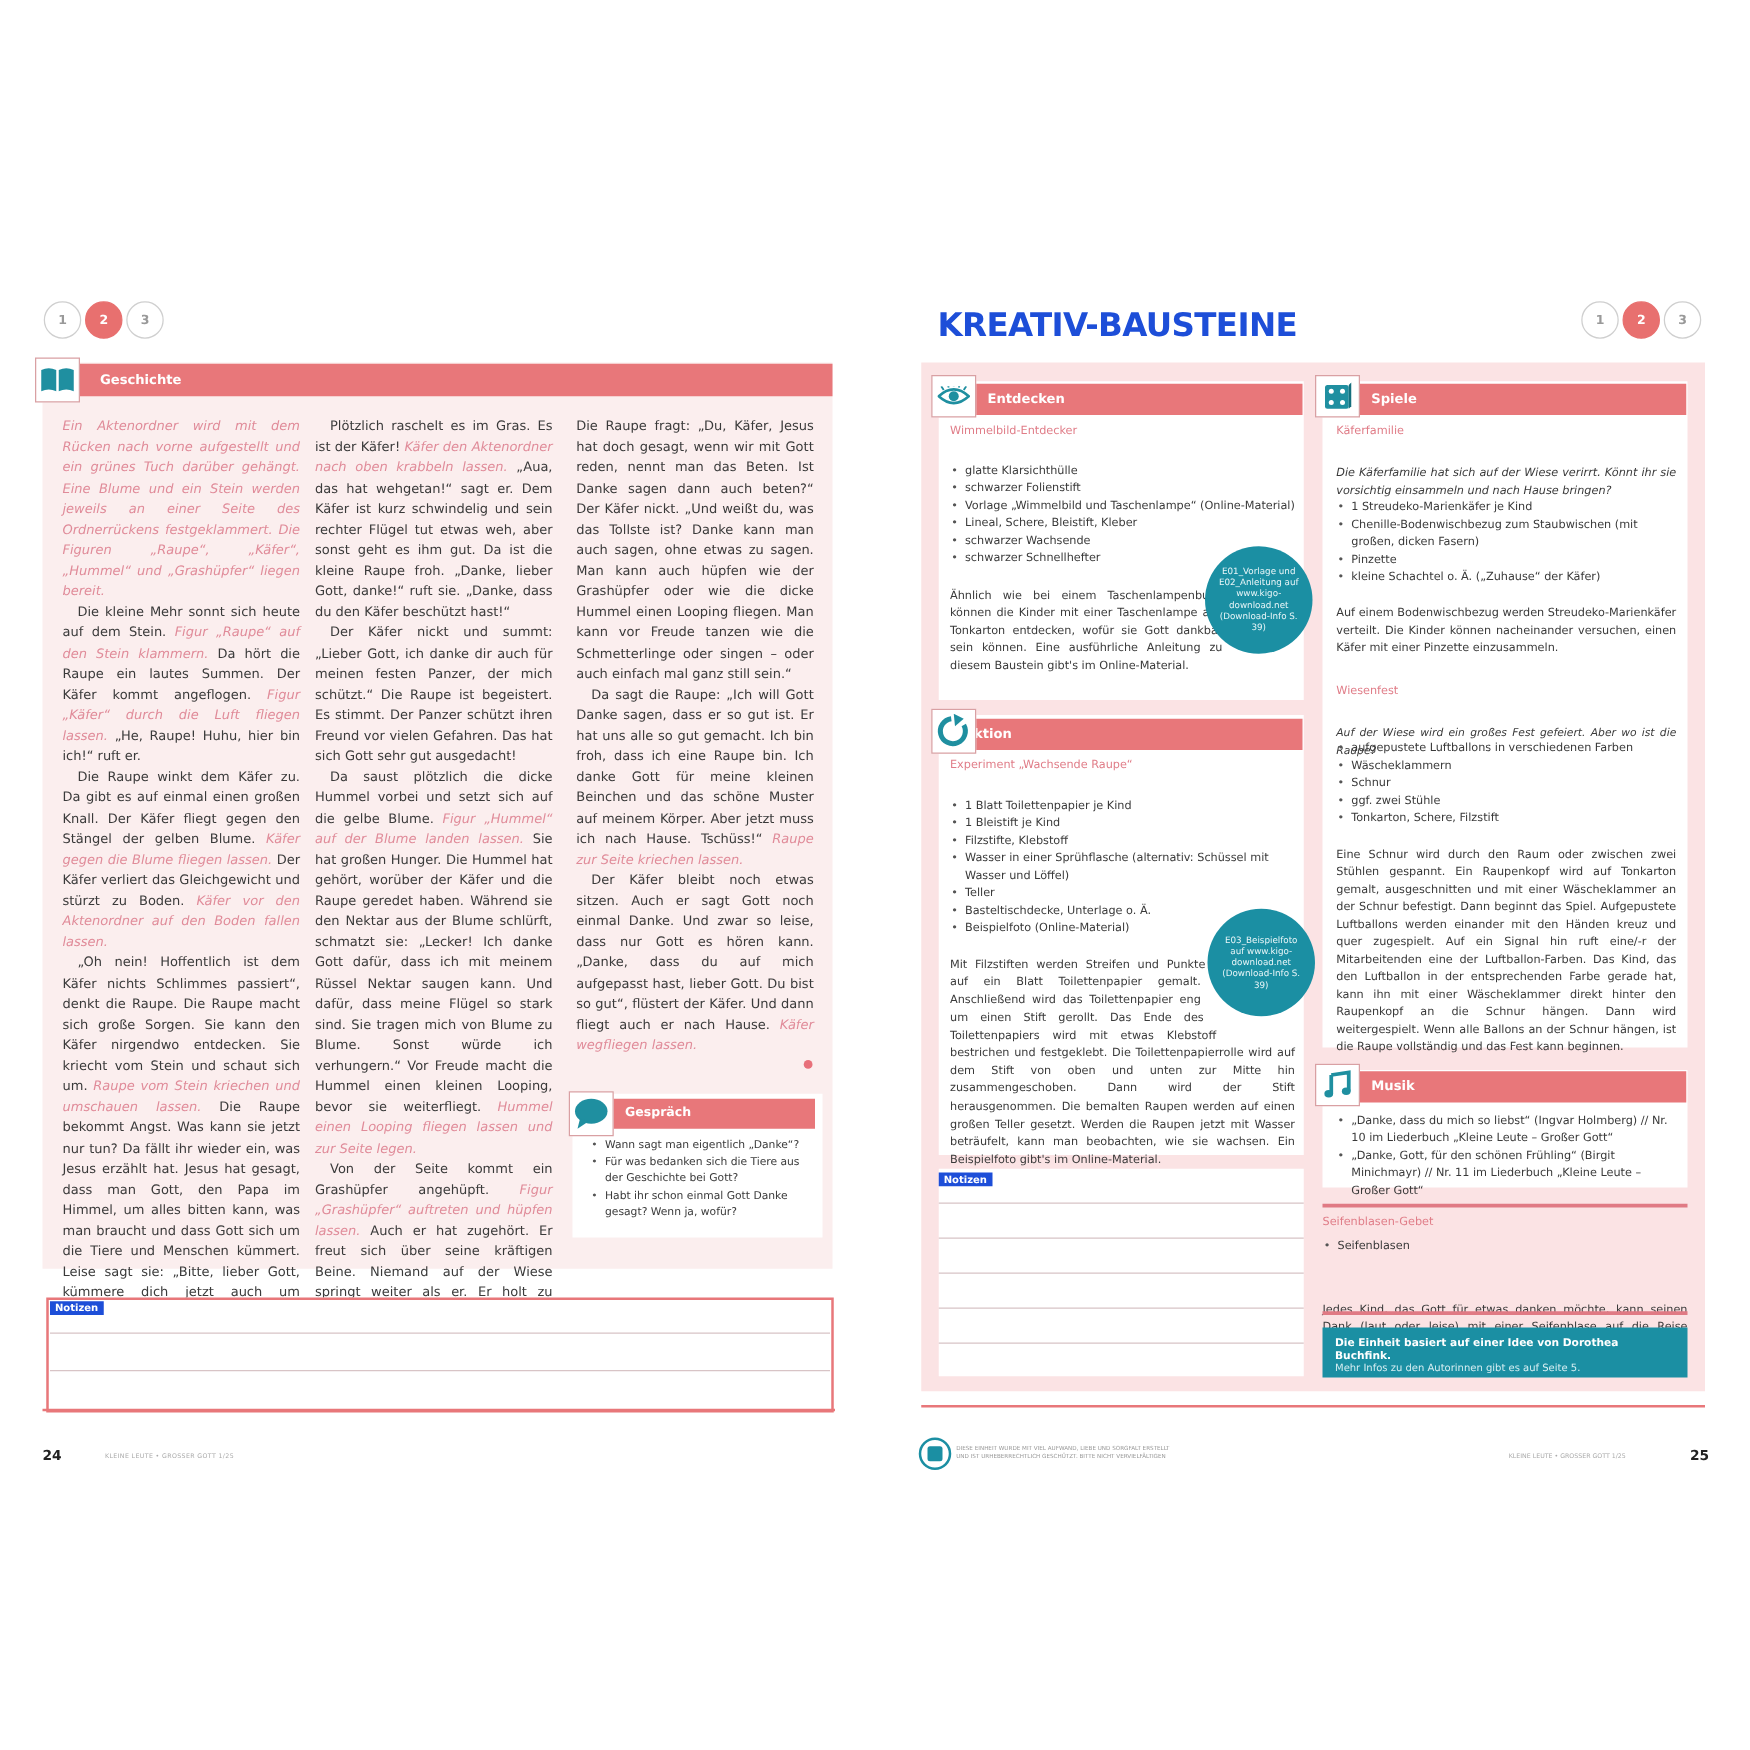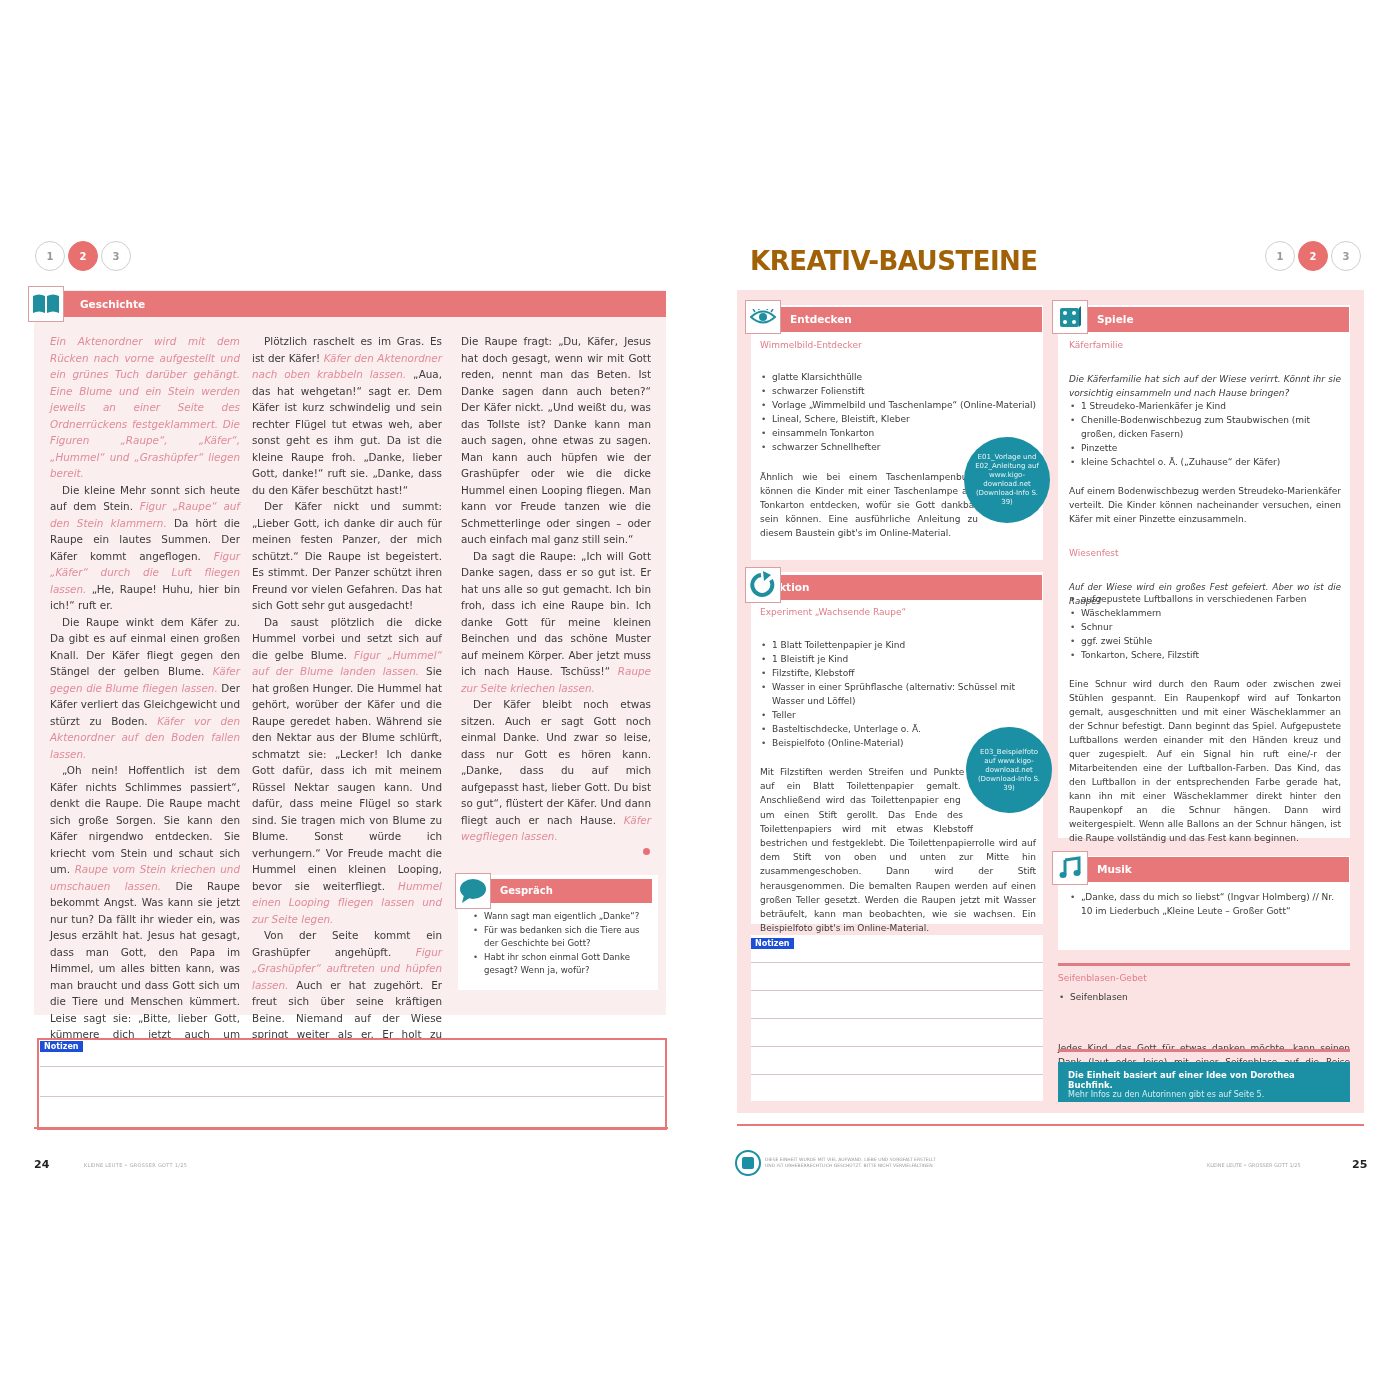--- a/index.html
+++ b/index.html
@@ -97,21 +97,21 @@
 </ul>
 
 <div class="abs" style="left:37px;top:1038px;width:630px;height:92px;border:2px solid #e8777a;border-top-width:2px;background:#fff;"></div>
 <div class="notes-label" style="left:40px;top:1041px;">Notizen</div>
 <div class="note-line" style="left:40px;top:1066px;width:624px;"></div>
 <div class="note-line" style="left:40px;top:1096px;width:624px;"></div>
 
 <div class="abs" style="left:34px;top:1158px;font-size:11px;font-weight:bold;color:#222;">24</div>
 <div class="abs" style="left:84px;top:1162px;font-size:5px;color:#aaa;letter-spacing:0.3px;">KLEINE LEUTE • GROSSER GOTT 1/25</div>
 
-<div class="abs" style="left:750px;top:246px;font-size:26px;font-weight:bold;color:#a16207;letter-spacing:-0.5px;">KREATIV-BAUSTEINE</div>
+<div class="abs" style="left:750px;top:246px;font-size:26px;font-weight:bold;color:#1d4ed8;letter-spacing:-0.5px;">KREATIV-BAUSTEINE</div>
 <div class="abs pager" style="left:1265px;top:241px;">
   <div class="pg">1</div>
   <div class="pg active">2</div>
   <div class="pg">3</div>
 </div>
 
 <div class="abs" style="left:737px;top:290px;width:627px;height:823px;background:#fbe3e4;"></div>
 
 <div class="abs" style="left:751px;top:305px;width:292px;height:255px;background:#fff;"></div>
 <div class="sec-head" style="left:752px;top:307px;width:290px;height:25px;line-height:25px;padding-left:38px;">
@@ -123,21 +123,21 @@
     <circle cx="13" cy="8" r="4" fill="#1f8fa0"></circle>
     <path d="M5 3 L3 0 M9 1 L8 -2 M13 0 L13 -3 M17 1 L18 -2 M21 3 L23 0" stroke="#1f8fa0" stroke-width="1.5"></path>
   </svg>
 </div>
 <div class="abs subhead" style="left:760px;top:340px;">Wimmelbild-Entdecker</div>
 <ul class="list" style="position:absolute;left:760px;top:370px;width:280px;">
   <li>glatte Klarsichthülle</li>
   <li>schwarzer Folienstift</li>
   <li>Vorlage „Wimmelbild und Taschenlampe“ (Online-Material)</li>
   <li>Lineal, Schere, Bleistift, Kleber</li>
-  <li>einsammeln Tonkarton</li>
+  <li>schwarzer Wachsende</li>
   <li>schwarzer Schnellhefter</li>
 </ul>
 <div class="abs body9" style="left:760px;top:470px;width:218px;">Ähnlich wie bei einem Taschenlampenbuch können die Kinder mit einer Taschenlampe aus Tonkarton entdecken, wofür sie Gott dankbar sein können. Eine ausführliche Anleitung zu diesem Baustein gibt's im Online-Material.</div>
 <div class="badge" style="left:964px;top:437px;">E01_Vorlage und E02_Anleitung auf www.kigo-download.net (Download-Info S. 39)</div>
 
 <div class="abs" style="left:751px;top:572px;width:292px;height:352px;background:#fff;"></div>
 <div class="sec-head" style="left:752px;top:575px;width:290px;height:25px;line-height:25px;padding-left:19px;">
   <span>Aktion</span>
 </div>
 <div class="icon-box" style="left:745px;top:567px;width:36px;height:36px;">
@@ -212,20 +212,21 @@
 <div class="icon-box" style="left:1052px;top:851px;width:36px;height:34px;">
   <svg width="24" height="24" viewBox="0 0 24 24">
     <path d="M7 4 L21 2 L21 17" fill="none" stroke="#1f8fa0" stroke-width="3"></path>
     <path d="M7 4 L7 19" stroke="#1f8fa0" stroke-width="3"></path>
     <ellipse cx="5" cy="19" rx="3.5" ry="3" fill="#1f8fa0"></ellipse>
     <ellipse cx="19" cy="17" rx="3.5" ry="3" fill="#1f8fa0"></ellipse>
   </svg>
 </div>
 <ul class="list" style="position:absolute;left:1069px;top:890px;width:272px;">
   <li>„Danke, dass du mich so liebst“ (Ingvar Holmberg) // Nr. 10 im Liederbuch „Kleine Leute – Großer Gott“</li>
+  <li>„Danke, Gott, für den schönen Frühling“ (Birgit Minichmayr) // Nr. 11 im Liederbuch „Kleine Leute – Großer Gott“</li>
 </ul>
 
 <div class="abs" style="left:1058px;top:963px;width:292px;height:3px;background:#e07a84;"></div>
 <div class="abs subhead" style="left:1058px;top:973px;">Seifenblasen-Gebet</div>
 <ul class="list" style="position:absolute;left:1058px;top:990px;width:280px;">
   <li>Seifenblasen</li>
 </ul>
 <div class="abs body9" style="left:1058px;top:1018px;width:292px;margin-top:23px;">Jedes Kind, das Gott für etwas danken möchte, kann seinen Dank (laut oder leise) mit einer Seifenblase auf die Reise schicken.</div>
 <div class="abs" style="left:1058px;top:1049px;width:292px;height:3px;background:#e07a84;"></div>
 

